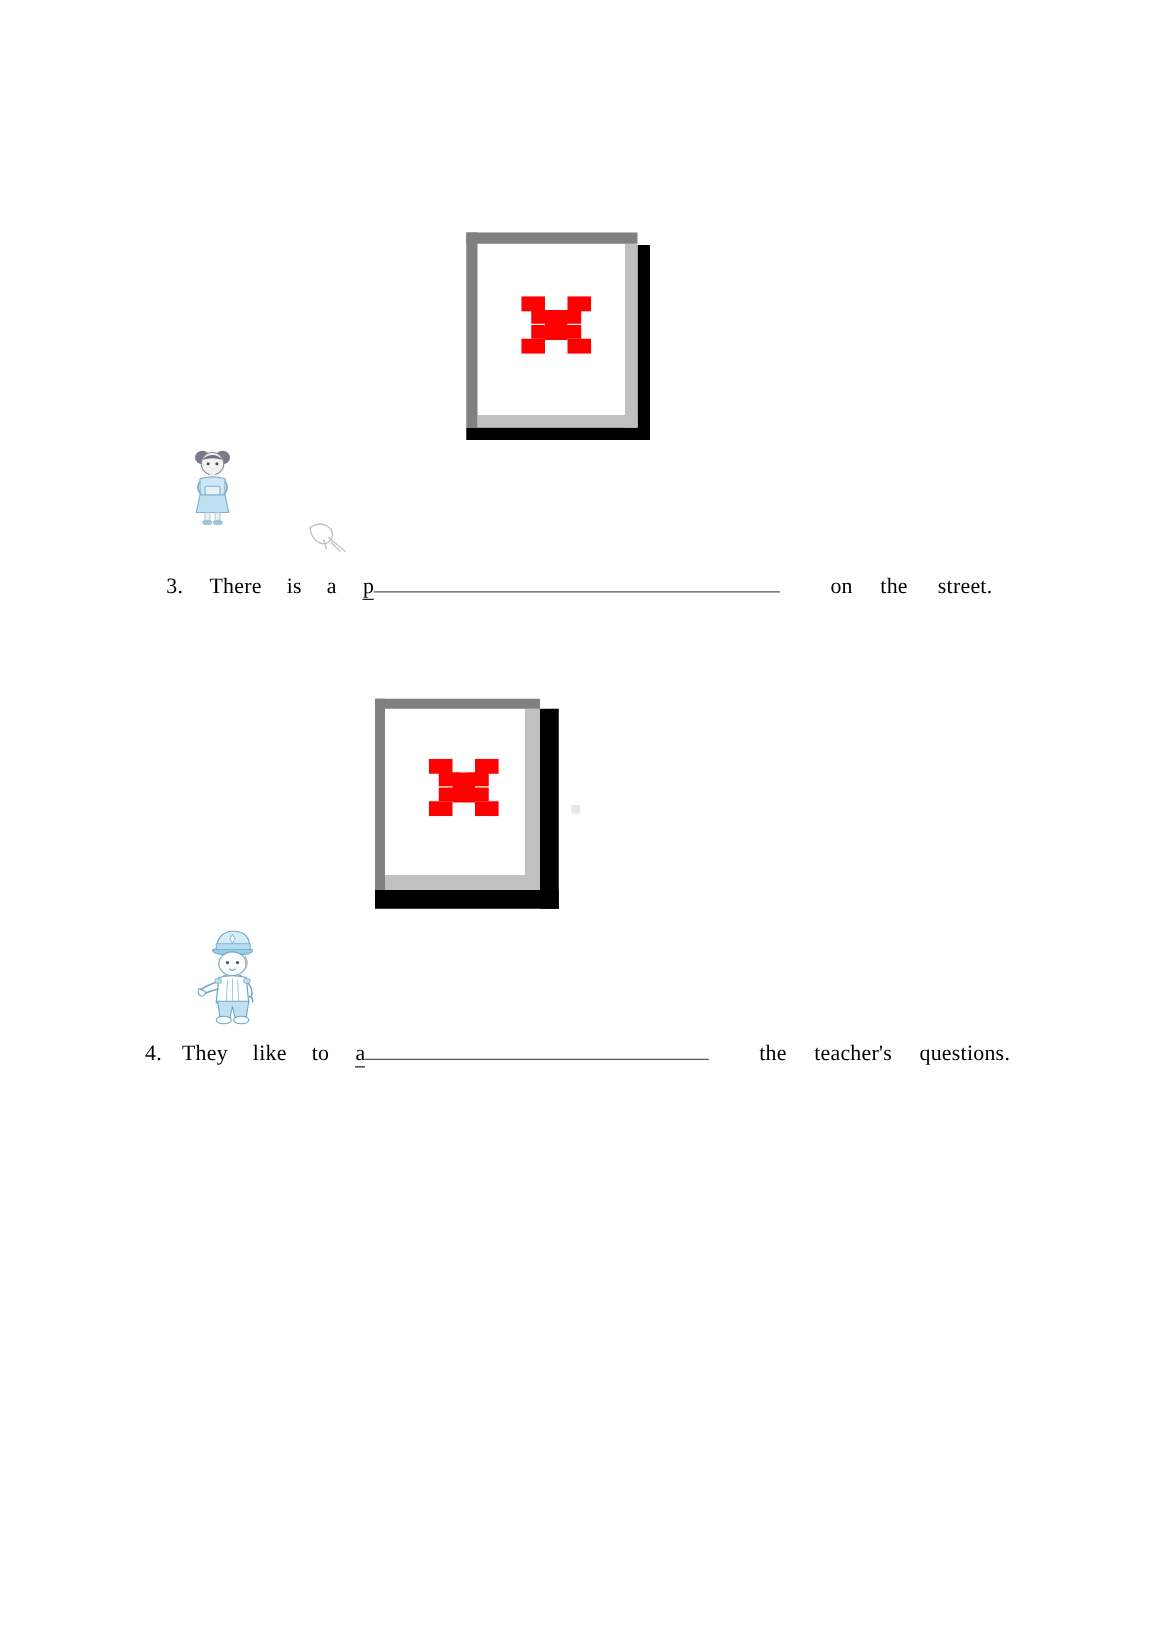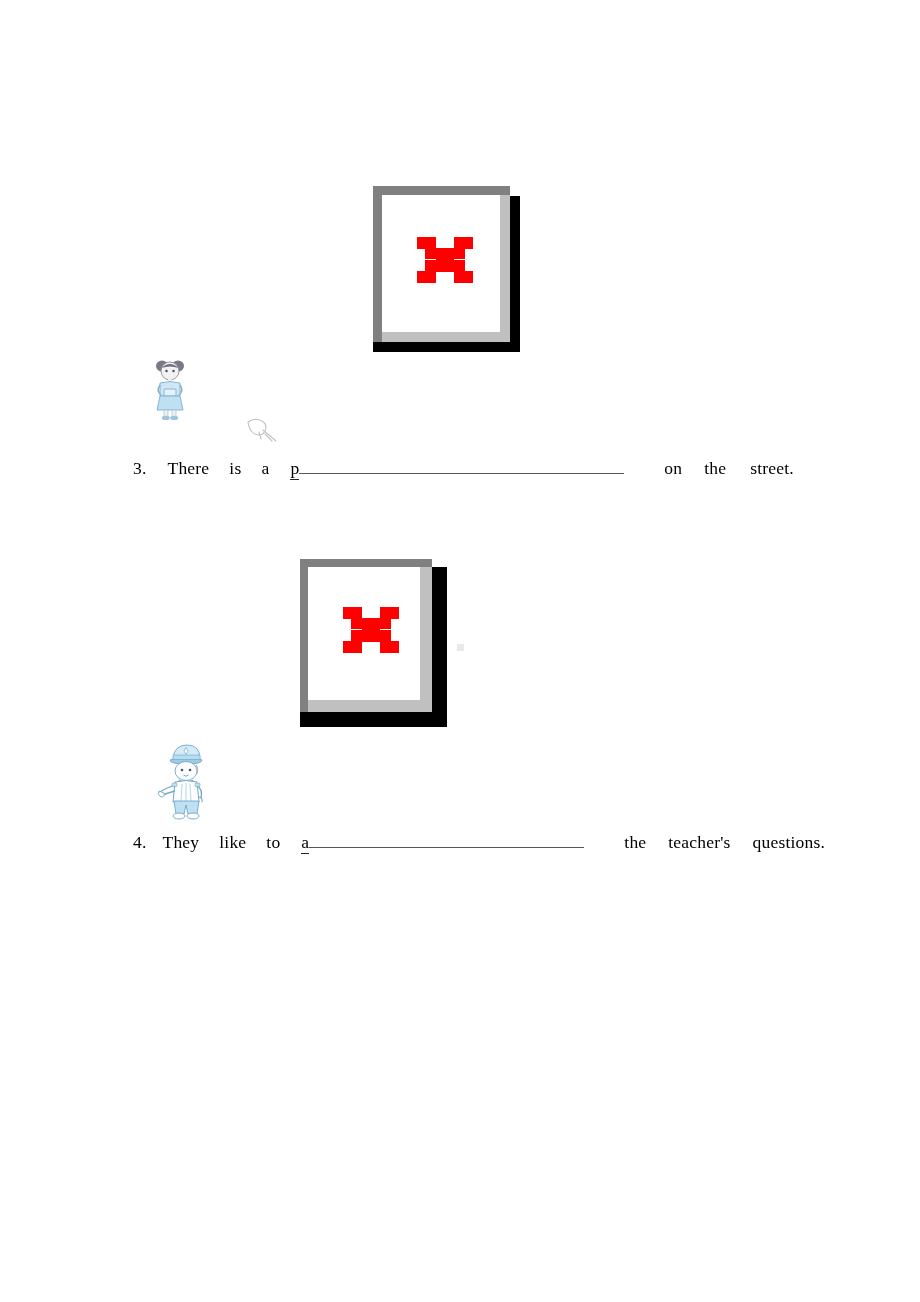--- a/index.html
+++ b/index.html
@@ -232,17 +232,17 @@
 
     <rect x="14" y="43" width="5" height="3.5" rx="1" fill="#bfdff2" stroke="#6fa8c8" stroke-width="0.6"></rect>
     <rect x="37" y="43" width="5" height="3.5" rx="1" fill="#bfdff2" stroke="#6fa8c8" stroke-width="0.6"></rect>
 
     <path d="M16 61 L41 61 L39 74 L30 74 L28 65 L26 74 L18 74 Z" fill="#bfdff2" stroke="#6fa8c8" stroke-width="0.9"></path>
 
     <ellipse cx="21" cy="76" rx="6" ry="3" fill="#ffffff" stroke="#6fa8c8" stroke-width="0.9"></ellipse>
     <ellipse cx="35" cy="76" rx="6" ry="3" fill="#ffffff" stroke="#6fa8c8" stroke-width="0.9"></ellipse>
   </svg>
 
-  <div class="qline" style="left:133px; top:830px;">
+  <div class="qline" style="left:116px; top:830px;">
     <span class="qnum">4.</span><span style="display:inline-block;width:16px"></span><span class="w">They</span><span style="display:inline-block;width:20px"></span><span class="w">like</span><span style="display:inline-block;width:20px"></span><span class="w">to</span><span style="display:inline-block;width:21px"></span><span class="blank-lead">a</span><span class="blank" style="width:275px;"></span><span style="display:inline-block;width:40px"></span><span class="w">the</span><span style="display:inline-block;width:22px"></span><span class="w">teacher's</span><span style="display:inline-block;width:22px"></span><span class="w">questions.</span>
   </div>
 
 </div>
 
 </body></html>

